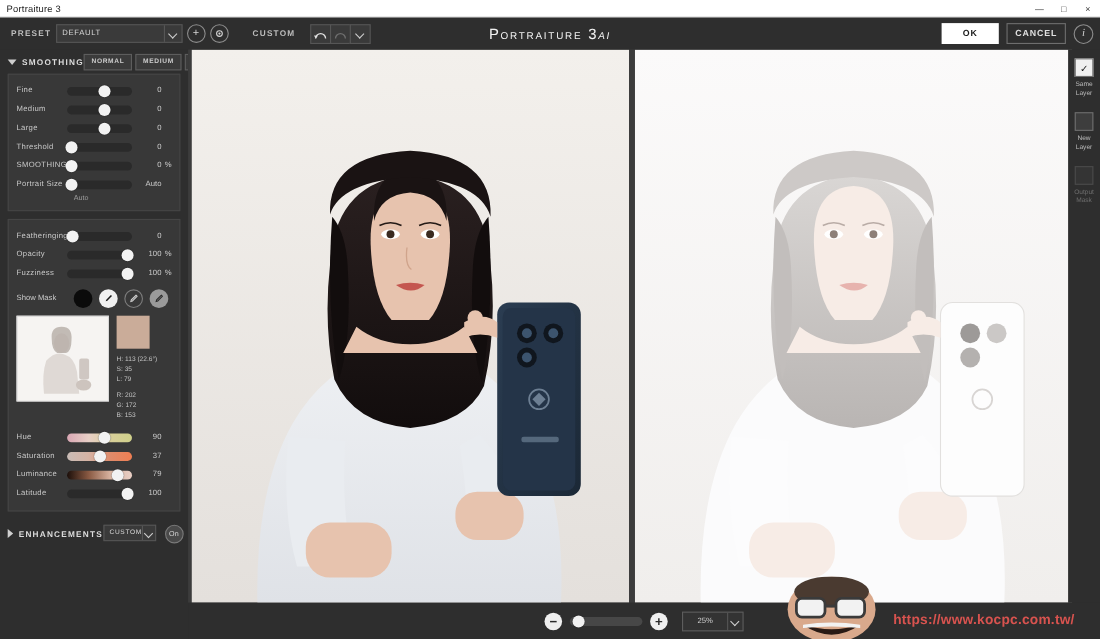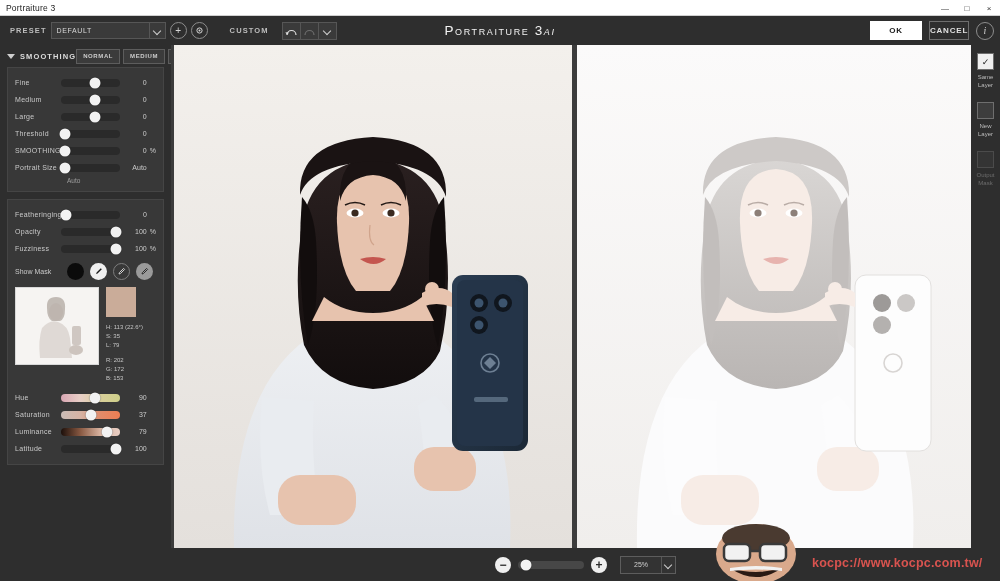--- a/index.html
+++ b/index.html
@@ -78,21 +78,21 @@
   .app-title i { font-style: italic; margin-top: 21px; }
 
   .tb-right { position: absolute; right: 6px; top: 16px; height: 29px;
               display: flex; align-items: center; gap: 7px; }
   .btn-ok {
     width: 52px; height: 19px; background: #ffffff; color: #1a1a1a;
     font-size: 8px; font-weight: bold; letter-spacing: .8px;
     display: flex; align-items: center; justify-content: center;
   }
   .btn-cancel {
-    width: 40px; height: 19px; background: #2e2e2e; color: #e0e0e0;
+    width: 54px; height: 19px; background: #2e2e2e; color: #e0e0e0;
     border: 1px solid #6e6e6e; font-size: 8px; font-weight: bold;
     letter-spacing: .8px; display: flex; align-items: center;
     justify-content: center;
   }
   .btn-info {
     width: 18px; height: 18px; border-radius: 50%; border: 1px solid #8d8d8d;
     color: #d0d0d0; font-size: 10px; font-style: italic;
     display: flex; align-items: center; justify-content: center;
     font-family: "Liberation Serif", serif;
   }
@@ -474,20 +474,33 @@
       <div class="slider-row">
         <span class="sl-label">Latitude</span>
         <span class="sl-track">
             <span class="sl-knob" style="left:93%"></span>
           </span>
         <span class="sl-val">100</span>
         <span class="sl-unit"></span>
       </div>
     </div>
 
+    <div class="section-head" style="height:26px">
+      <span class="tri right"></span>
+      <span class="section-title">ENHANCEMENTS</span>
+      <span class="seg-group">
+        <span class="select-box" style="width:48px;height:15px">
+          <span class="sv" style="font-size:6px">CUSTOM</span>
+          <span class="select-arrow" style="width:12px">
+              <span class="chev"></span>
+            </span>
+        </span>
+        <span class="toggle-on">On</span>
+      </span>
+    </div>
   </div>
 
   <div class="image-area">
     <div class="img-pane pane-left">
       <svg width="398" height="503" viewBox="0 0 398 503">
         <defs>
           <linearGradient id="bgL" x1="0" y1="0" x2="0" y2="1">
             <stop offset="0%" stop-color="#f3f0ec"></stop>
               <stop offset="100%" stop-color="#e4e0dc"></stop>
           </linearGradient>
@@ -620,16 +633,16 @@
   <div class="watermark">
     <svg width="110" height="59" viewBox="0 0 110 59" style="position:absolute;left:0;top:2px">
       <ellipse cx="56" cy="30" rx="40" ry="30" fill="#d9a98c"></ellipse>
       <ellipse cx="56" cy="14" rx="34" ry="14" fill="#4a3a30"></ellipse>
       <rect x="24" y="20" width="26" height="17" rx="5" fill="#f2f2f2" stroke="#3a3a3a" stroke-width="2.5"></rect>
       <rect x="60" y="20" width="26" height="17" rx="5" fill="#f2f2f2" stroke="#3a3a3a" stroke-width="2.5"></rect>
       <line x1="50" y1="27" x2="60" y2="27" stroke="#3a3a3a" stroke-width="2.5"></line>
       <path d="M30 44 Q56 62 82 44 Q56 52 30 44Z" fill="#2a1a14"></path>
       <path d="M30 44 Q56 40 82 44 L82 47 Q56 44 30 47Z" fill="#f2f2f2"></path>
     </svg>
-    <div class="wm-url">kocpc://www.kocpc.com.tw/</div>
+    <div class="wm-url">https://www.kocpc.com.tw/</div>
   </div>
 
 </div>
 
 </body></html>

